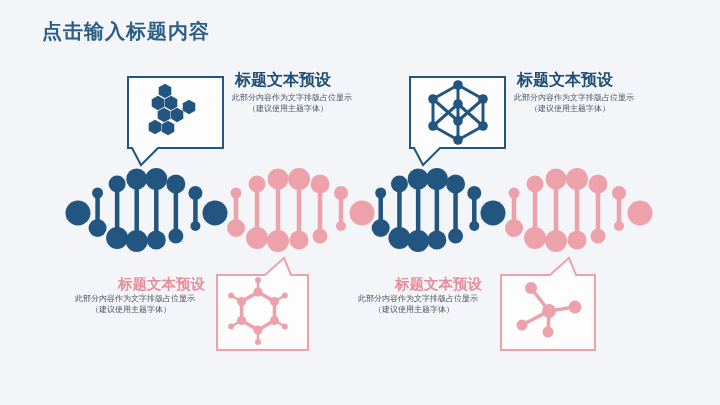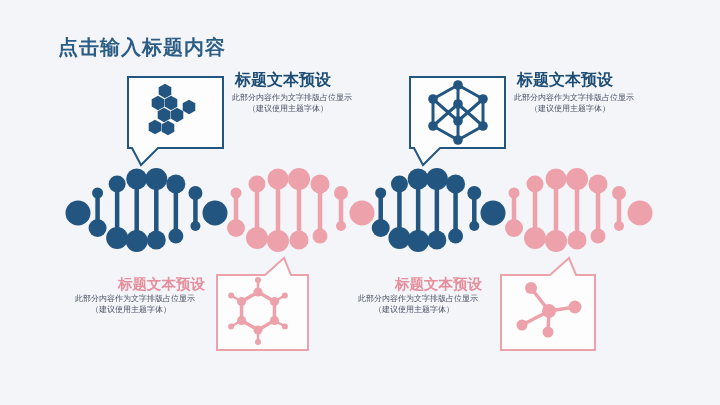--- a/index.html
+++ b/index.html
@@ -7,21 +7,21 @@
     --pink-title:#e68e9c; --body:#4a5264; --bubble:#fdfdfe; --slide-title:#2c5d85;
   }
   html,body{margin:0;padding:0;}
   .slide{
     position:relative; width:720px; height:405px; overflow:hidden;
     background:var(--bg);
     font-family:"Liberation Sans", sans-serif;
   }
   #deco{position:absolute; left:0; top:0;}
   .slide-title{
-    position:absolute; left:42px; top:18px; margin:16px;
+    position:absolute; left:42px; top:18px; margin:0;
     font-size:20px; font-weight:bold; letter-spacing:1px;
     color:var(--slide-title);
   }
   .btitle{
     position:absolute; font-family:"Liberation Serif", serif;
     font-weight:bold; white-space:nowrap;
   }
   .bbody{
     position:absolute; font-family:Liberation Sans, sans-serif;
     font-size:8px; line-height:11px; color:var(--body);

